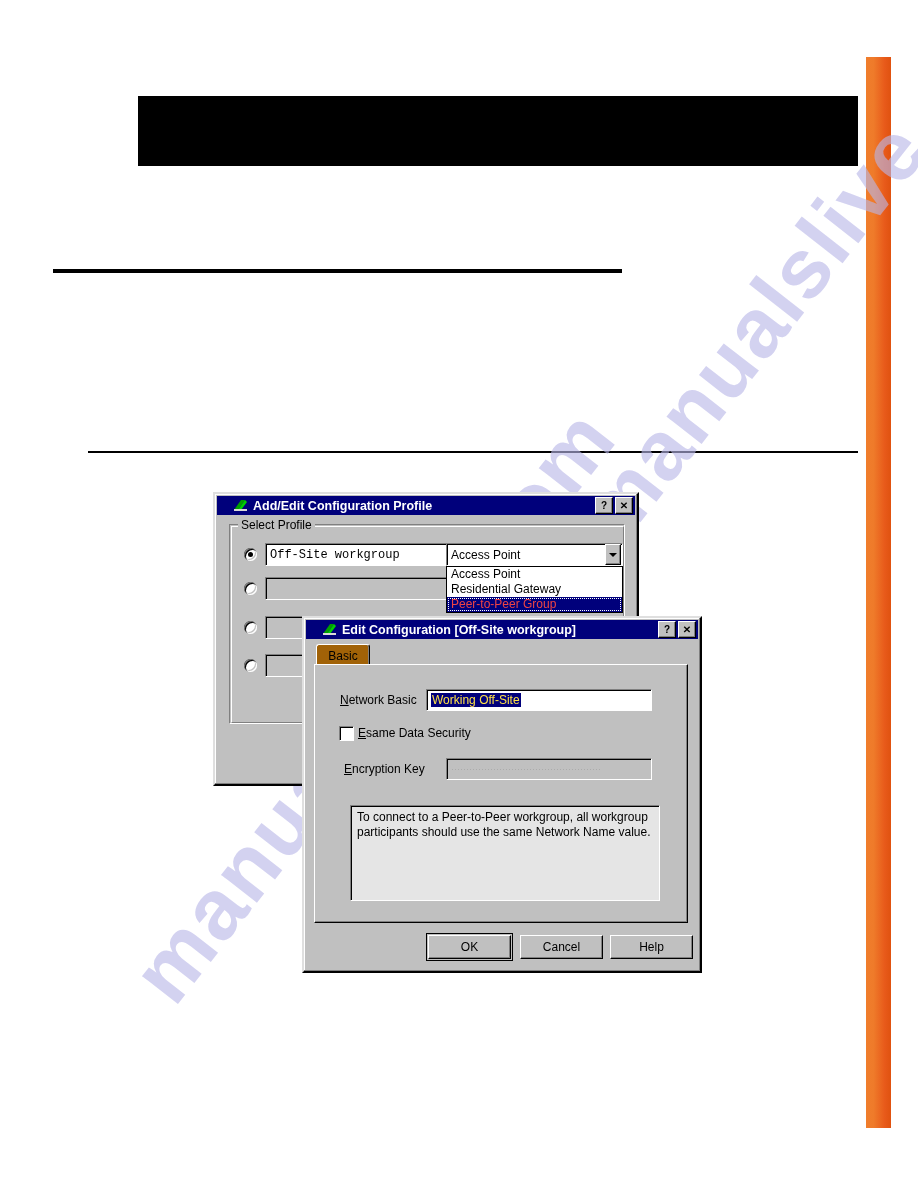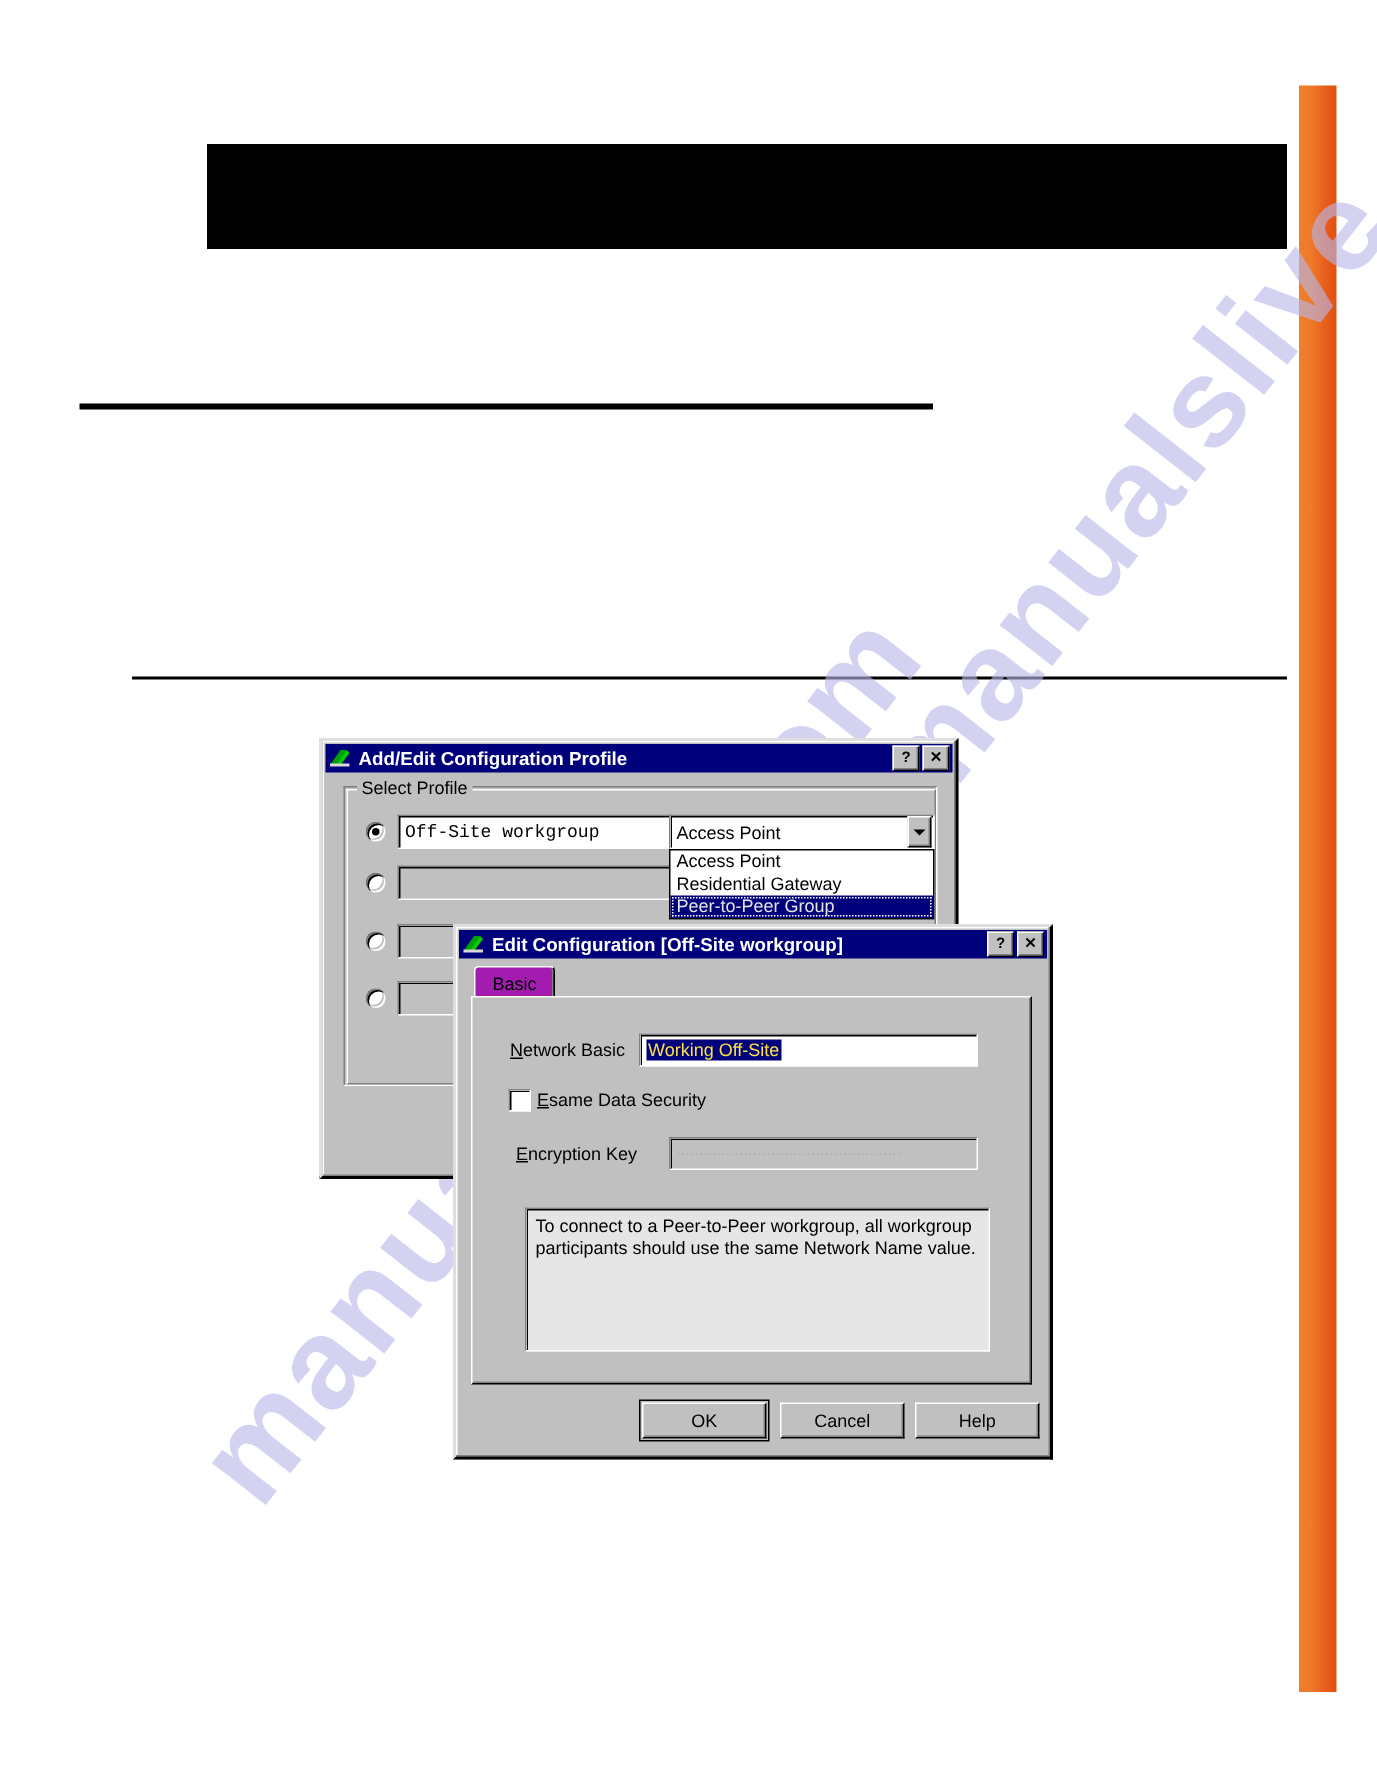--- a/index.html
+++ b/index.html
@@ -97,21 +97,21 @@
     border-bottom: 2px solid #000000;
     box-shadow: inset -1px -1px 0 #808080, inset 1px 1px 0 #ffffff;
   }
 
   .titlebar {
     height: 19px;
     margin: 2px 2px 0 2px;
     background: #00007b;
     display: flex;
     align-items: center;
-    padding: 0 2px 0 2px;
+    padding: 0 2px 0 16px;
   }
   .titlebar-icon {
     width: 16px;
     height: 15px;
     flex: 0 0 auto;
     margin-right: 4px;
     position: relative;
   }
   .title-text {
     color: #ffffff;
@@ -263,27 +263,27 @@
     z-index: 20;
   }
   .droplist .item {
     height: 15px;
     line-height: 15px;
     padding-left: 4px;
     white-space: nowrap;
   }
   .droplist .item.sel {
     background: #00007b;
-    color: #e5e5e5;
+    color: #ef4444;
     outline: 1px dotted #ffffff;
     outline-offset: -2px;
   }
   .tab {
     position: absolute;
-    background: #a21caf;
+    background: #a16207;
     border-top: 1px solid #ffffff;
     border-left: 1px solid #ffffff;
     border-right: 1px solid #000000;
     box-shadow: inset -1px 0 0 #808080;
     display: flex;
     align-items: center;
     justify-content: center;
     font-size: 12px;
     border-radius: 3px 3px 0 0;
   }

